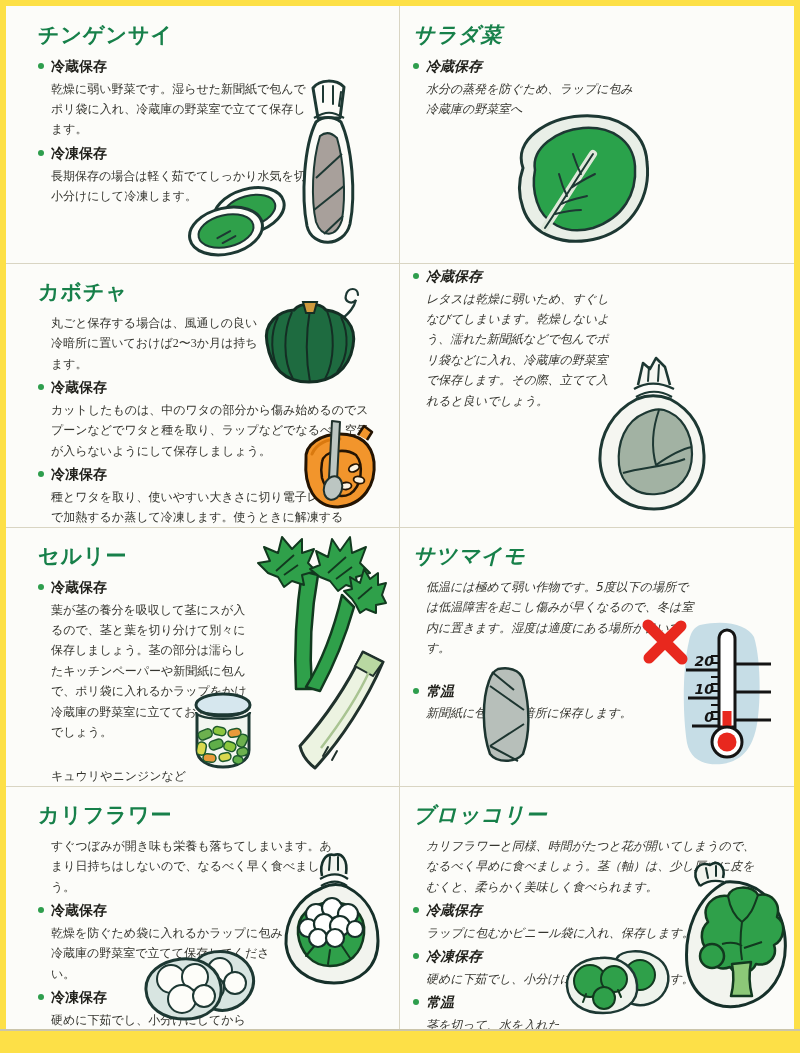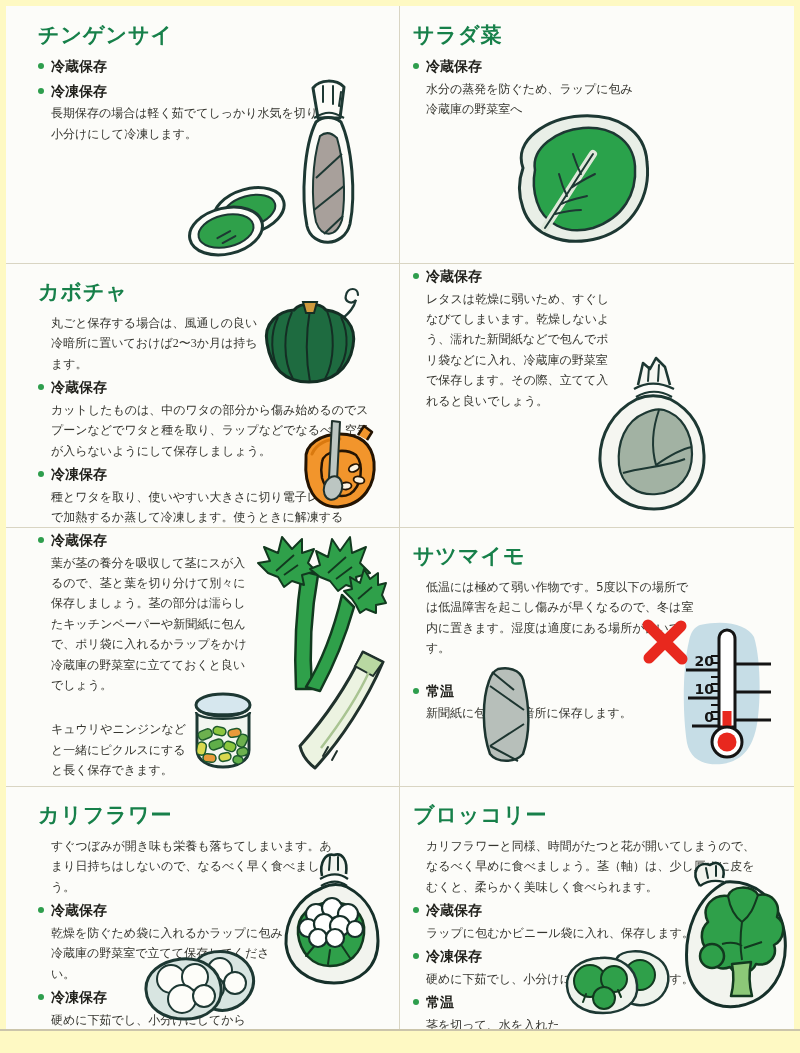--- a/index.html
+++ b/index.html
@@ -1,24 +1,24 @@
 <!DOCTYPE html>
 <html><head>
 <meta charset="utf-8">
 <style>
   html,body{margin:0;padding:0;}
   body{font-family:"DejaVu Sans",sans-serif;background:#efece2;}
-  #page{position:relative;width:800px;height:1053px;background:#fef9c3;overflow:hidden;}
+  #page{position:relative;width:800px;height:1053px;background:#fde047;overflow:hidden;}
   #panel{position:absolute;left:6px;top:6px;width:788px;height:1023px;background:#fcfcf9;}
   .vdiv{position:absolute;left:399px;top:6px;width:1px;height:1023px;background:#d9d5c3;}
   .hdiv{position:absolute;left:6px;width:788px;height:1px;background:#d9d5c3;}
   .bottomrule{position:absolute;left:0;top:1029px;width:800px;height:2px;background:#cbc5ab;}
   .cell{position:absolute;box-sizing:border-box;overflow:hidden;}
   .cell.colL{padding-left:32px;padding-right:8px;}
-  .cell.colR{padding-left:13px;padding-right:10px;}
+  .cell.colR{padding-left:13px;padding-right:10px;font-style:italic;}
   h2{font-size:21px;font-weight:800;letter-spacing:1px;color:#17804a;margin:15px 0 7px 0;}
   .intro,.note{font-size:12px;line-height:1.7;color:#35352f;margin:2px 0 2px 13px;}
   .note{margin-top:24px;}
   .item{position:relative;padding-left:13px;margin-top:3px;}
   .item .dot{position:absolute;left:0;top:7px;width:6px;height:6px;border-radius:50%;background:#2e9e4d;}
   .item .lbl{font-size:14px;font-weight:700;color:#21211c;line-height:1.55;}
   .item .txt{font-size:12px;line-height:1.7;color:#35352f;margin:1px 0 0 0;}
   .mt20{margin-top:22px;}
   .w136{max-width:136px;} .w186{max-width:186px;} .w196{max-width:196px;}
   .w204{max-width:204px;} .w210{max-width:210px;} .w232{max-width:232px;}
@@ -31,20 +31,21 @@
 <body>
 
 <div id="page">
   <div id="panel"></div>
 
   <section class="cell colL" style="left:6px;top:6px;width:394px;height:257px;">
     <h2>チンゲンサイ</h2>
     <div class="item">
       <span class="dot"></span>
       <div class="lbl">冷蔵保存</div>
+      <p class="txt w258">乾燥に弱い野菜です。湿らせた新聞紙で包んでポリ袋に入れ、冷蔵庫の野菜室で立てて保存します。</p>
     </div>
     <div class="item">
       <span class="dot"></span>
       <div class="lbl">冷凍保存</div>
       <p class="txt w280">長期保存の場合は軽く茹でてしっかり水気を切り、小分けにして冷凍します。</p>
     </div>
     <svg class="illo" style="left:179px;top:176px;" width="104" height="76" viewBox="0 0 104 76">
       <g transform="rotate(-16 64 29)">
         <ellipse cx="64" cy="29" rx="36" ry="22" fill="#fcfcf8" stroke="#1d3833" stroke-width="3"></ellipse>
         <ellipse cx="64" cy="29" rx="27" ry="15" fill="#2fa04a" stroke="#1d3833" stroke-width="2"></ellipse>
@@ -123,20 +124,21 @@
       <path d="M45,30 L50,8 L57,14 L63,3 L72,12 L77,30" fill="#f6f7f2" stroke="#1d3833" stroke-width="2.6" stroke-linejoin="round"></path>
       <path d="M56,12 L55,26 M66,10 L65,26" stroke="#1d3833" stroke-width="2" stroke-linecap="round"></path>
       <path d="M41,34 C53,27 67,27 81,34 M43,42 C55,35 67,35 79,42" fill="none" stroke="#1d3833" stroke-width="2.2"></path>
       <path d="M44,44 C20,56 6,80 7,106 C9,136 32,154 61,154 C92,154 112,130 111,100 C110,72 96,54 77,44 C66,40 54,40 44,44 Z" fill="#f5f6f1" stroke="#1d3833" stroke-width="3"></path>
       <path d="M52,58 C32,66 24,88 26,110 C28,130 45,141 64,139 C86,137 99,121 99,99 C99,77 88,60 71,55 C64,53 58,55 52,58 Z" fill="#a2b2a3" stroke="#1d3833" stroke-width="2.2"></path>
       <path d="M66,55 C60,72 58,92 63,110 M63,110 C76,101 88,94 99,92 M30,118 C50,112 72,112 92,104" stroke="#1d3833" stroke-width="2" fill="none"></path>
     </svg>
   </section>
 
   <section class="cell colL" style="left:6px;top:527px;width:394px;height:259px;">
+    <h2>セルリー</h2>
     <div class="item">
       <span class="dot"></span>
       <div class="lbl">冷蔵保存</div>
       <p class="txt w204">葉が茎の養分を吸収して茎にスが入るので、茎と葉を切り分けて別々に保存しましょう。茎の部分は濡らしたキッチンペーパーや新聞紙に包んで、ポリ袋に入れるかラップをかけ冷蔵庫の野菜室に立てておくと良いでしょう。</p>
     </div>
     <p class="note w136">キュウリやニンジンなどと一緒にピクルスにすると長く保存できます。</p>
     <svg class="illo" style="left:240px;top:2px;" width="142" height="170" viewBox="0 0 142 170">
       <path d="M56,42 C50,82 48,120 50,160 L66,160 C63,120 65,84 72,46 Z" fill="#2fa04a" stroke="#12391f" stroke-width="2.5" stroke-linejoin="round"></path>
       <path d="M96,66 C88,100 76,132 60,158 L74,162 C88,136 100,106 108,78 Z" fill="#2fa04a" stroke="#12391f" stroke-width="2.5" stroke-linejoin="round"></path>
       <g transform="translate(8,4)">

